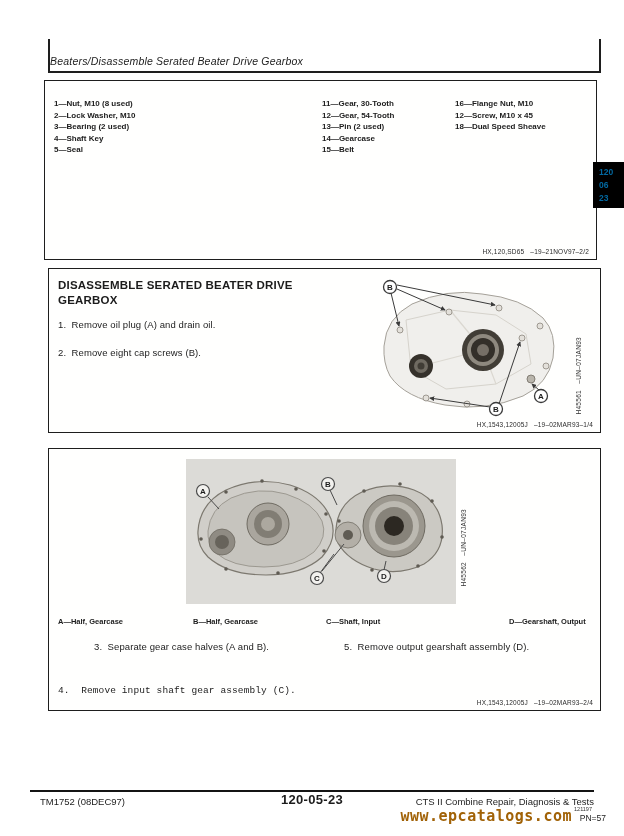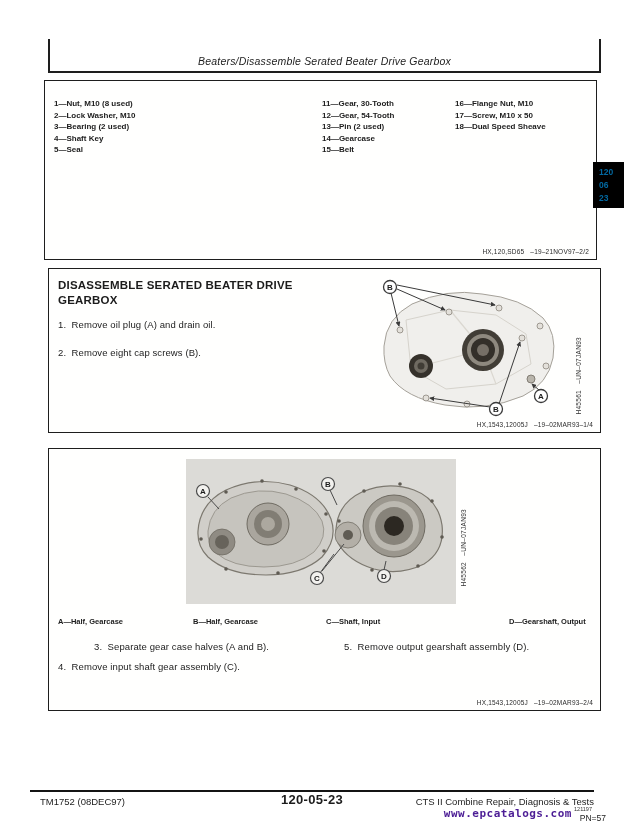--- a/index.html
+++ b/index.html
@@ -8,21 +8,21 @@
     width:624px; height:836px; position:relative;
     font-family:"Liberation Sans", sans-serif; color:#1c1c1c;
     overflow:hidden;
   }
   .abs { position:absolute; }
 
   
   .running-head {
     left:48px; top:39px; width:553px; height:34px;
     border-left:2px solid #1e1e1e; border-right:2px solid #1e1e1e; border-bottom:2px solid #1e1e1e;
-    display:flex; align-items:flex-end; justify-content:center;
+    display:flex; align-items:flex-end; justify-content:flex-start;
     font-style:italic; font-size:10.5px; padding-bottom:4px; letter-spacing:0.2px;
   }
 
   
   .rulebox { border:1.7px solid #1e1e1e; background:#fffffe; }
   .parts-box   { left:44px; top:80px;  width:553px; height:180px; }
   .sec2-box    { left:48px; top:268px; width:553px; height:165px; }
   .sec3-box    { left:48px; top:448px; width:553px; height:263px; }
 
   .part-col { position:absolute; top:17px; }
@@ -56,22 +56,22 @@
   .photo { position:absolute; left:137px; top:10px; width:270px; height:145px; }
 
   
   .foot-rule { left:30px; top:790px; width:564px; border-top:2px solid #141414; height:0; }
   .foot-left  { left:40px;  top:796px; font-size:9.5px; }
   .foot-page  { left:0; right:0; top:792px; text-align:center; font-size:13px; font-weight:bold; letter-spacing:0.3px; }
   .foot-right { right:30px; top:796px; font-size:9.5px; }
   .foot-code  { right:32px; top:806px; font-size:5.5px; color:#333; }
   .foot-wm {
     right:52px; top:807px;
-    font-family:"DejaVu Sans Mono", monospace; font-size:11px; font-weight:bold;
-    color:#4c1d95; letter-spacing:0.5px;
+    font-family:"DejaVu Sans Mono", monospace; font-size:15px; font-weight:bold;
+    color:#a16207; letter-spacing:0.5px;
   }
   .foot-pn { right:18px; top:813px; font-size:8.5px; }
 
   svg text.callout-letter {
     font-family:"Liberation Sans", sans-serif; font-size:8px; font-weight:bold; fill:#1c1c1c;
     text-anchor:middle;
   }
 </style>
 </head>
 <body>
@@ -90,21 +90,21 @@
   </div>
   <div class="part-col" style="left:277px;">
     <div class="part-item">11—Gear, 30-Tooth</div>
     <div class="part-item">12—Gear, 54-Tooth</div>
     <div class="part-item">13—Pin (2 used)</div>
     <div class="part-item">14—Gearcase</div>
     <div class="part-item">15—Belt</div>
   </div>
   <div class="part-col" style="left:410px;">
     <div class="part-item">16—Flange Nut, M10</div>
-    <div class="part-item">17—Screw, M10 x 50</div>
+    <div class="part-item">12—Screw, M10 x 45</div>
     <div class="part-item">18—Dual Speed Sheave</div>
   </div>
   <div class="caption">HX,120,SD65   –19–21NOV97–2/2</div>
 </div>
 
 <div class="abs side-tab">
   <div>120</div>
   <div>06</div>
   <div>23</div>
 </div>
@@ -230,21 +230,21 @@
     </svg>
   </div>
   <div class="fig-id" style="left:411px; top:60px;">H45562   –UN–07JAN93</div>
 
   <div class="legend-item" style="left:9px;  top:168px;">A—Half, Gearcase</div>
   <div class="legend-item" style="left:144px; top:168px;">B—Half, Gearcase</div>
   <div class="legend-item" style="left:277px; top:168px;">C—Shaft, Input</div>
   <div class="legend-item" style="left:412px; top:168px;padding-left:48px;">D—Gearshaft, Output</div>
 
   <div class="step" style="left:9px;  top:192px;margin-left:36px;">3.  Separate gear case halves (A and B).</div>
-  <div class="step" style="left:9px;  top:212px;">4.  Remove input shaft gear assembly (C).</div>
+  <div class="step" style="left:9px;  top:236px;font-family:Liberation Mono, monospace;">4.  Remove input shaft gear assembly (C).</div>
   <div class="step" style="left:295px; top:192px;">5.  Remove output gearshaft assembly (D).</div>
 
   <div class="caption">HX,1543,12005J   –19–02MAR93–2/4</div>
 </div>
 
 <div class="abs foot-rule"></div>
 <div class="abs foot-left">TM1752 (08DEC97)</div>
 <div class="abs foot-page">120-05-23</div>
 <div class="abs foot-right">CTS II Combine Repair, Diagnosis &amp; Tests</div>
 <div class="abs foot-code">121197</div>

